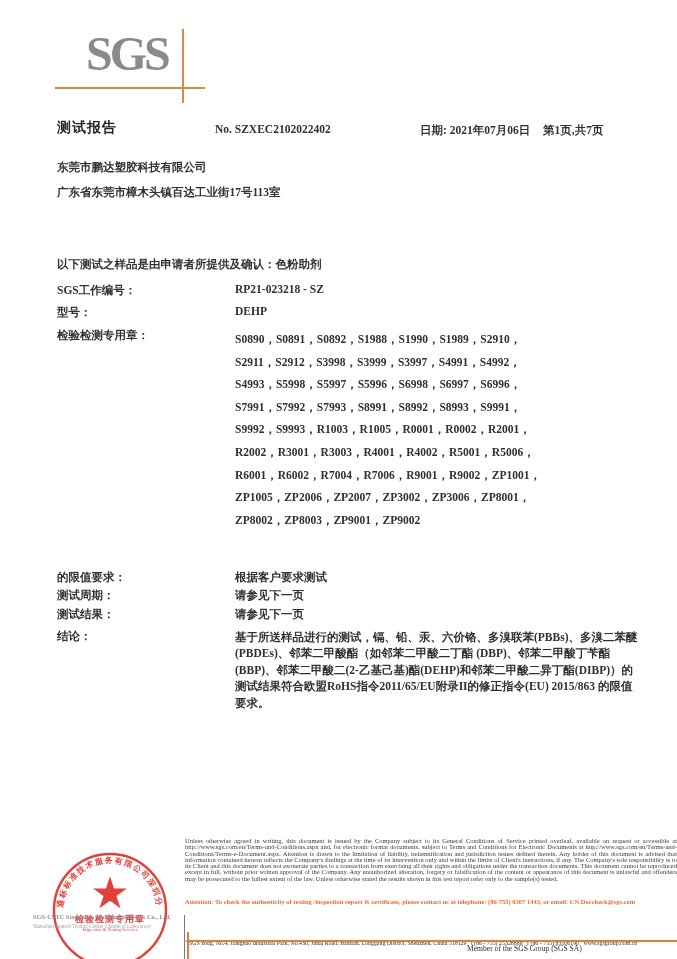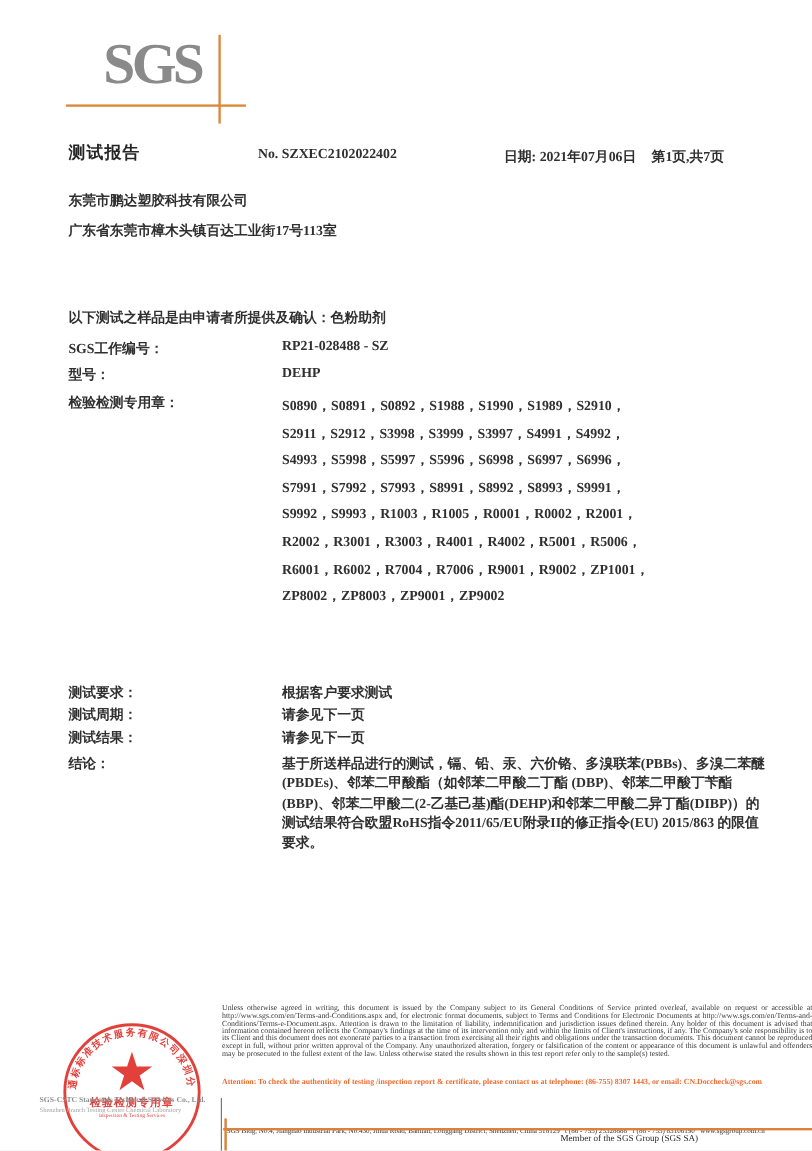--- a/index.html
+++ b/index.html
@@ -77,48 +77,49 @@
   <div class="report-no">No. SZXEC2102022402</div>
   <div class="date-line">日期: 2021年07月06日</div>
   <div class="page-line">第1页,共7页</div>
 
   <div class="client-name">东莞市鹏达塑胶科技有限公司</div>
   <div class="client-address">广东省东莞市樟木头镇百达工业街17号113室</div>
   <div class="statement">以下测试之样品是由申请者所提供及确认：色粉助剂</div>
 
   <div class="row" style="top:283px">
     <div class="lbl">SGS工作编号：</div>
-    <div class="val">RP21-028488 - SZ</div>
+    <div class="val">RP21-023218 - SZ</div>
   </div>
 
   <div class="row" style="top:305px">
     <div class="lbl">型号：</div>
     <div class="val">DEHP</div>
   </div>
 
   <div class="row" style="top:328px">
     <div class="lbl">检验检测专用章：</div>
     <div class="val ref">
       <div>S0890，S0891，S0892，S1988，S1990，S1989，S2910，</div>
       <div>S2911，S2912，S3998，S3999，S3997，S4991，S4992，</div>
       <div>S4993，S5998，S5997，S5996，S6998，S6997，S6996，</div>
       <div>S7991，S7992，S7993，S8991，S8992，S8993，S9991，</div>
       <div>S9992，S9993，R1003，R1005，R0001，R0002，R2001，</div>
       <div>R2002，R3001，R3003，R4001，R4002，R5001，R5006，</div>
       <div>R6001，R6002，R7004，R7006，R9001，R9002，ZP1001，</div>
+      <div>ZP1005，ZP2006，ZP2007，ZP3002，ZP3006，ZP8001，</div>
       <div>ZP8002，ZP8003，ZP9001，ZP9002</div>
     </div>
   </div>
 
 
   <div class="row" style="top:548px">
   </div>
 
   <div class="row" style="top:570px">
-    <div class="lbl">测试要求：</div>
+    <div class="lbl">的限值要求：</div>
     <div class="val">根据客户要求测试</div>
   </div>
 
   <div class="row" style="top:588px">
     <div class="lbl">测试周期：</div>
     <div class="val">请参见下一页</div>
   </div>
 
   <div class="row" style="top:607px">
     <div class="lbl">测试结果：</div>

